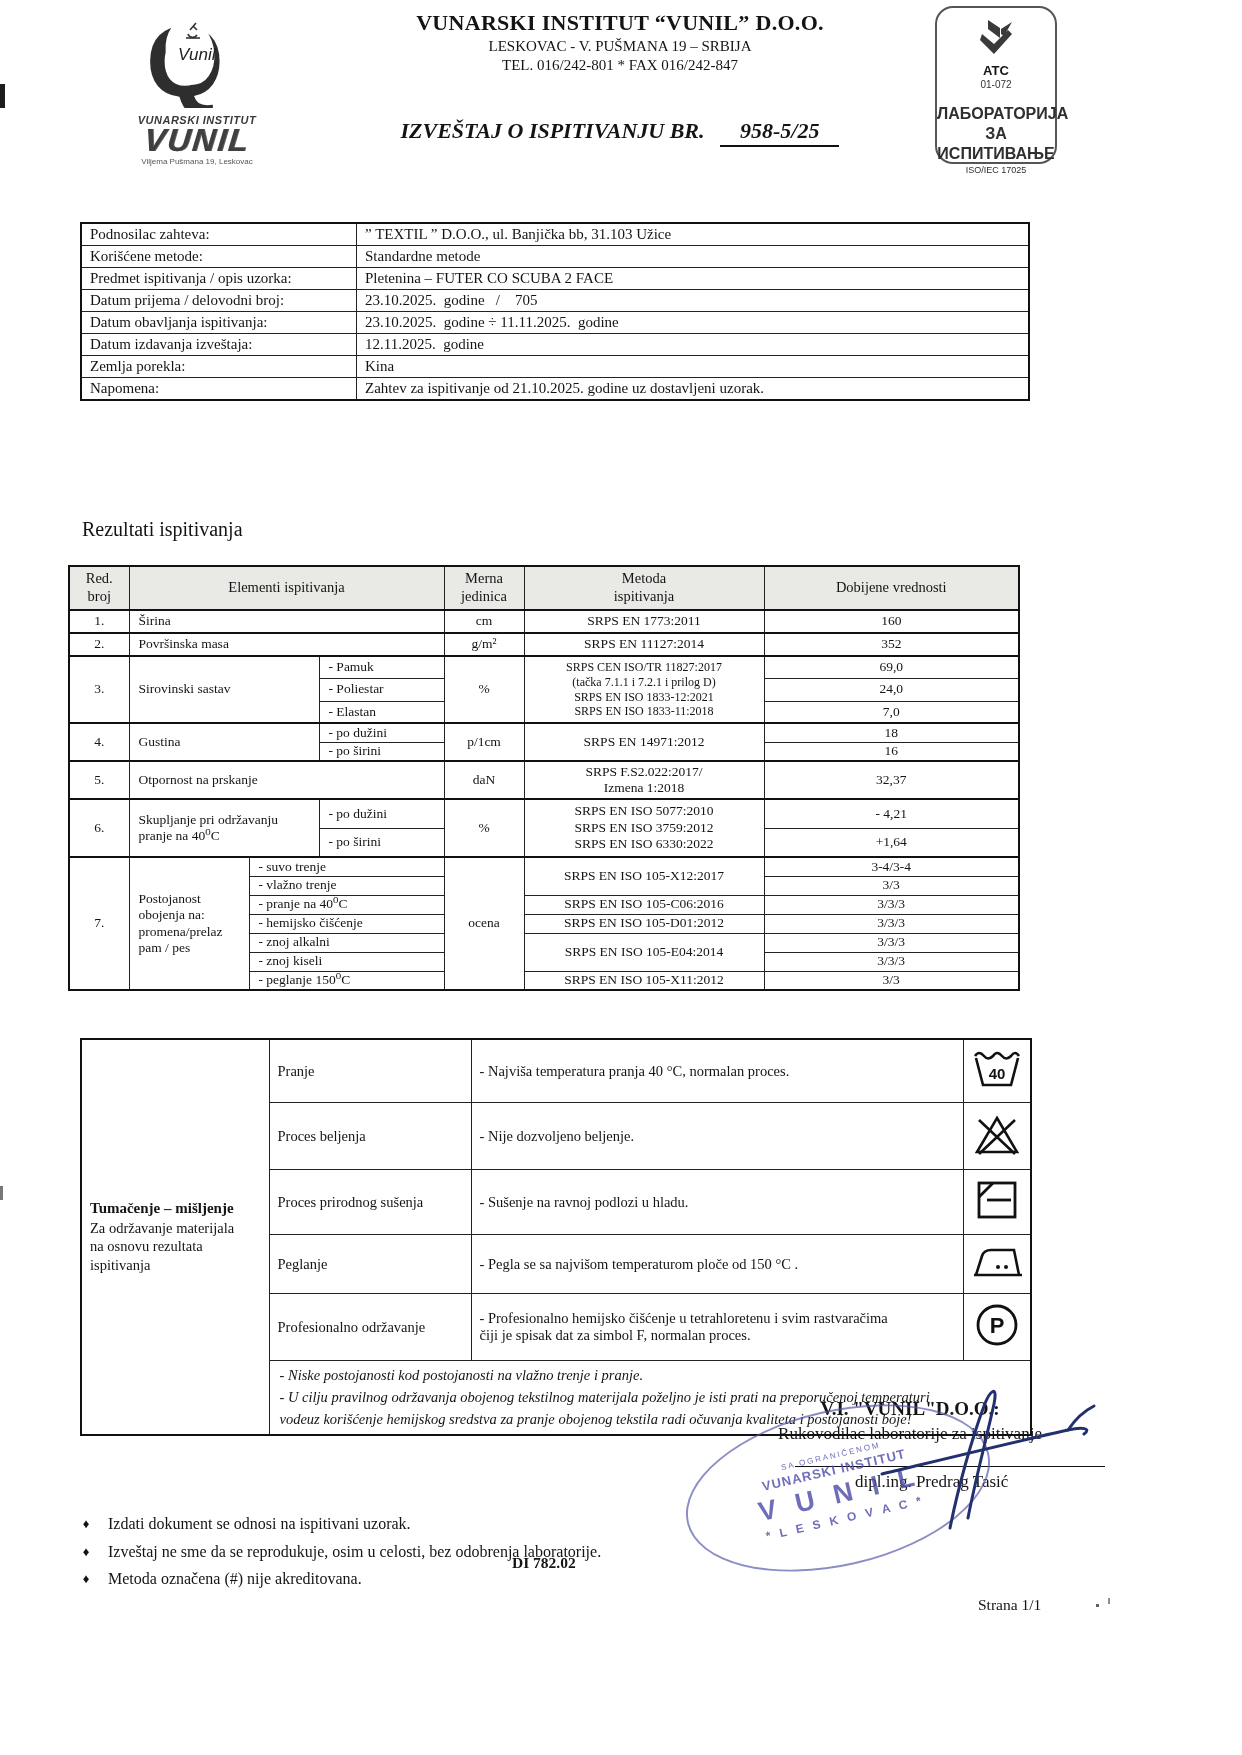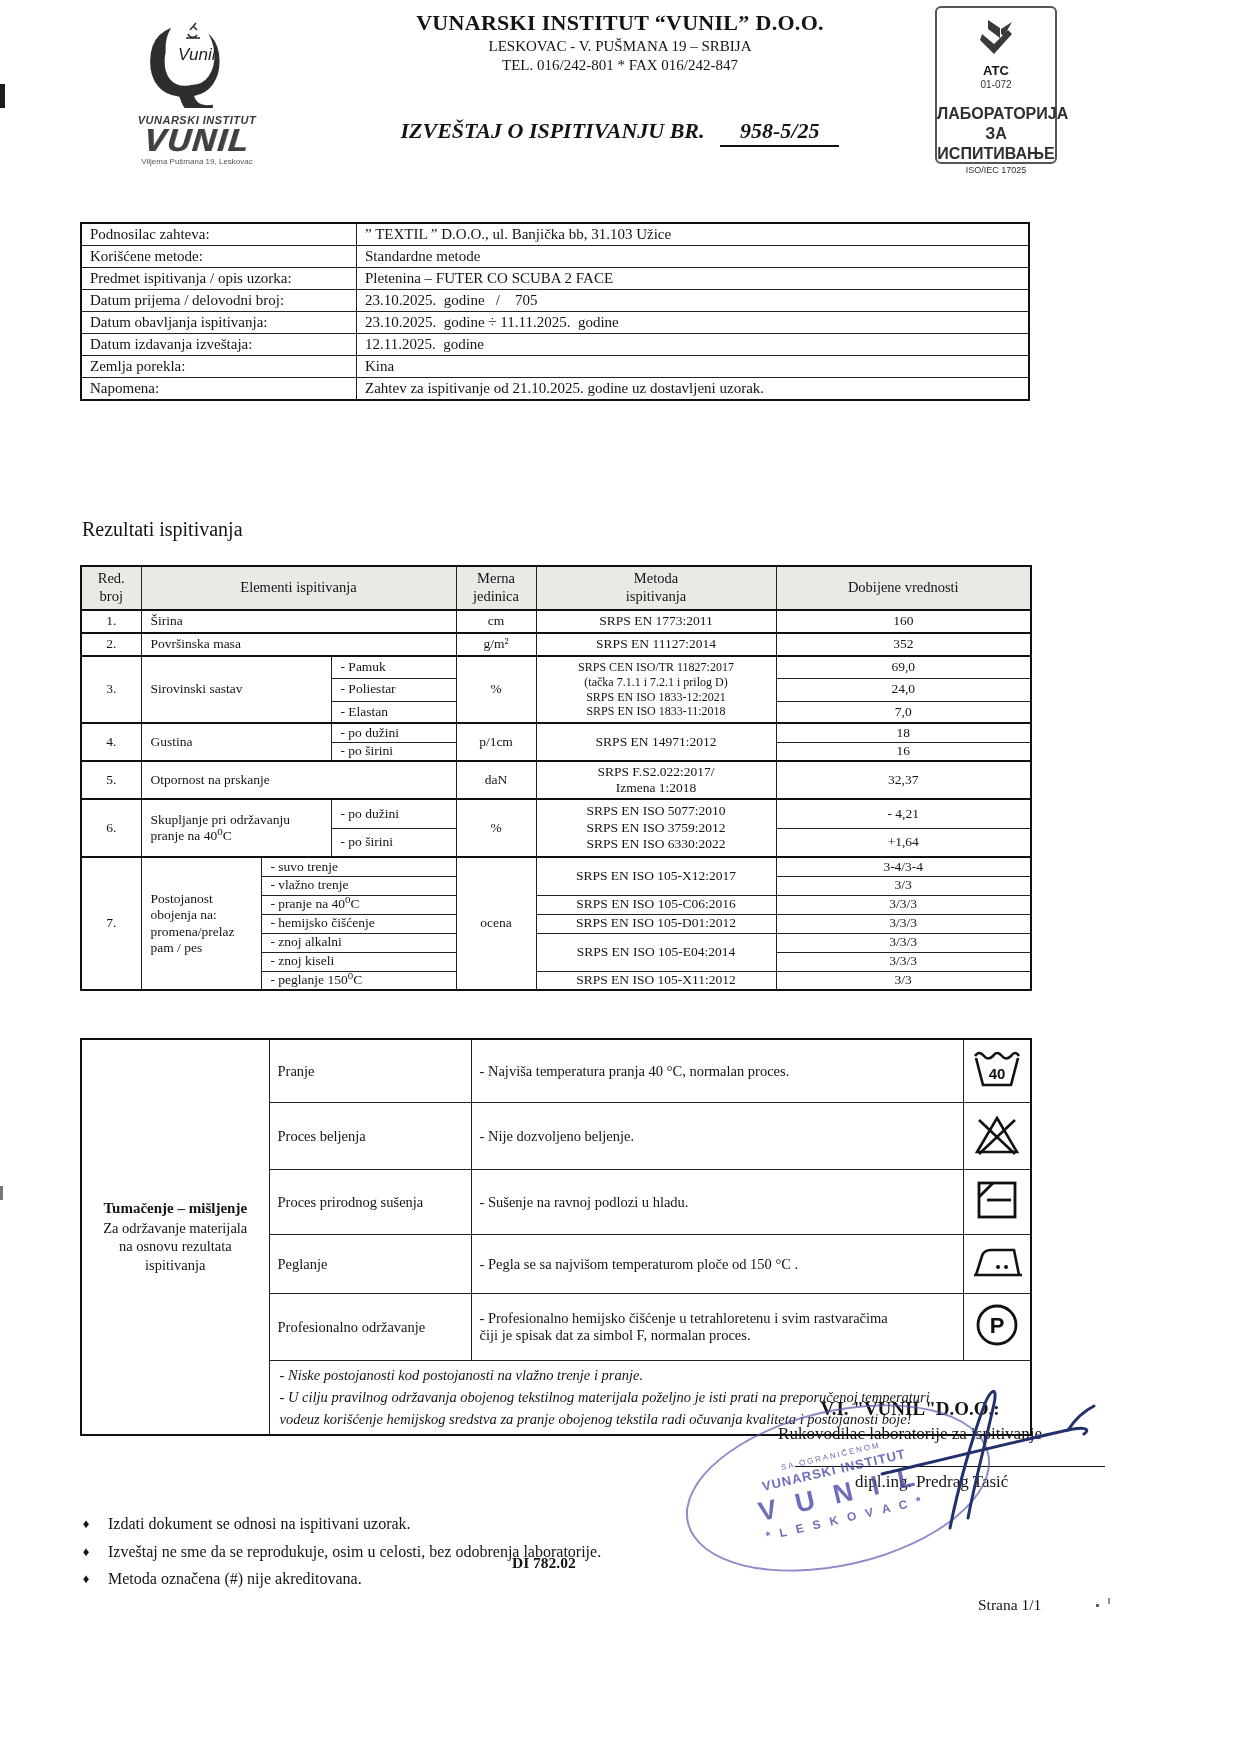--- a/index.html
+++ b/index.html
@@ -15,50 +15,50 @@
   .logo-wrap{left:102px;top:8px;width:190px;text-align:center;}
   .logo-inst{font-family:"Liberation Sans",sans-serif;font-style:italic;font-weight:bold;font-size:11px;letter-spacing:.5px;color:#3a3a3a;margin-top:2px;}
   .logo-vunil{font-family:"Liberation Sans",sans-serif;font-style:italic;font-weight:bold;font-size:32px;letter-spacing:2px;color:#404040;line-height:.9;transform:skewX(-6deg);text-shadow:1px 0 #666;}
   .logo-addr{font-family:"Liberation Sans",sans-serif;font-size:8px;color:#555;margin-top:2px;}
   .org-block{left:330px;top:10px;width:580px;text-align:center;}
   .org-name{font-size:22px;font-weight:bold;letter-spacing:.3px;}
   .org-lab{font-size:16px;font-weight:bold;margin-top:2px;}
   .org-addr,.org-tel{font-size:15px;margin-top:2px;}
   .report-line{left:330px;top:118px;width:580px;text-align:center;font-weight:bold;font-style:italic;font-size:22px;}
   .report-no{display:inline-block;border-bottom:2.5px solid #111;padding:0 20px 1px 20px;margin-left:10px;}
-  .badge{left:935px;top:6px;width:122px;height:158px;border:2px solid #555;border-radius:6px;text-align:center;padding-top:8px;box-sizing:border-box;}
+  .badge{left:935px;top:6px;width:122px;height:158px;border:2px solid #555;border-radius:18px;text-align:center;padding-top:8px;box-sizing:border-box;}
   .badge-atc{font-family:"Liberation Sans",sans-serif;font-weight:bold;font-size:13px;margin-top:1px;}
   .badge-code{font-family:"Liberation Sans",sans-serif;font-size:10px;margin-top:1px;color:#333;}
   .badge-lab{font-family:"Liberation Sans",sans-serif;font-weight:bold;font-size:16px;margin-top:14px;line-height:1.25;color:#2f2f2f;}
   .badge-iso{font-family:"Liberation Sans",sans-serif;font-size:9px;margin-top:1px;color:#2f2f2f;}
 
   
   table{border-collapse:collapse;}
   .info-table{left:80px;top:222px;width:950px;}
   .info-table table{width:100%;border:2.5px solid #111;}
   .info-table td{border:1.5px solid #222;font-size:15px;padding:1px 8px;height:19px;}
   .info-table td.lbl{width:258px;}
   .info-table td.val{white-space:pre;}
 
   
   .res-title{left:82px;top:518px;font-size:20px;}
-  .res-table{left:80px;top:565px;width:756px;}
+  .res-table{left:68px;top:565px;width:756px;}
   .res-table table{width:100%;border:2.5px solid #111;table-layout:fixed;}
   .res-table td,.res-table th{border:1.4px solid #222;font-size:13.5px;padding:0 4px;text-align:center;vertical-align:middle;line-height:1.22;}
   .res-table th{background:#e9e9e6;font-weight:normal;font-size:14.5px;height:42px;}
   .res-table td.lab{text-align:left;padding-left:9px;}
   .res-table td.sm{font-size:12px;}
   .res-table td.mt{border-top:2.2px solid #111;}
   .h25{height:23px;} .h24{height:22px;} .h21{height:19px;} .h40{height:38px;} .h31{height:29px;}
 
   
   .care-table{left:80px;top:1038px;width:950px;}
   .care-table table{width:100%;border:2.5px solid #111;table-layout:fixed;}
   .care-table td{border:1.4px solid #222;font-size:14.5px;vertical-align:middle;padding:2px 8px;}
-  .care-left{text-align:center;font-size:14px;line-height:1.3;}
+  .care-left{font-size:14px;line-height:1.3;}
   .care-left .t{font-weight:bold;font-size:15px;}
   .care-sym{text-align:center;padding:8px !important;}
   .care-notes{font-style:italic;font-size:14px;line-height:1.5;padding:4px 10px !important;}
 
   
   .sig-company{left:700px;top:1398px;width:420px;text-align:center;font-weight:bold;font-size:19px;}
   .sig-role{left:700px;top:1424px;width:420px;text-align:center;font-size:17px;}
   .sig-line{left:795px;top:1466px;width:310px;border-bottom:1.8px solid #111;height:0;}
   .sig-name{left:855px;top:1472px;font-size:17px;}
   .stamp{left:683px;top:1410px;width:306px;height:152px;border:2.5px solid rgba(85,85,172,.75);border-radius:50%;transform:rotate(-13deg);

